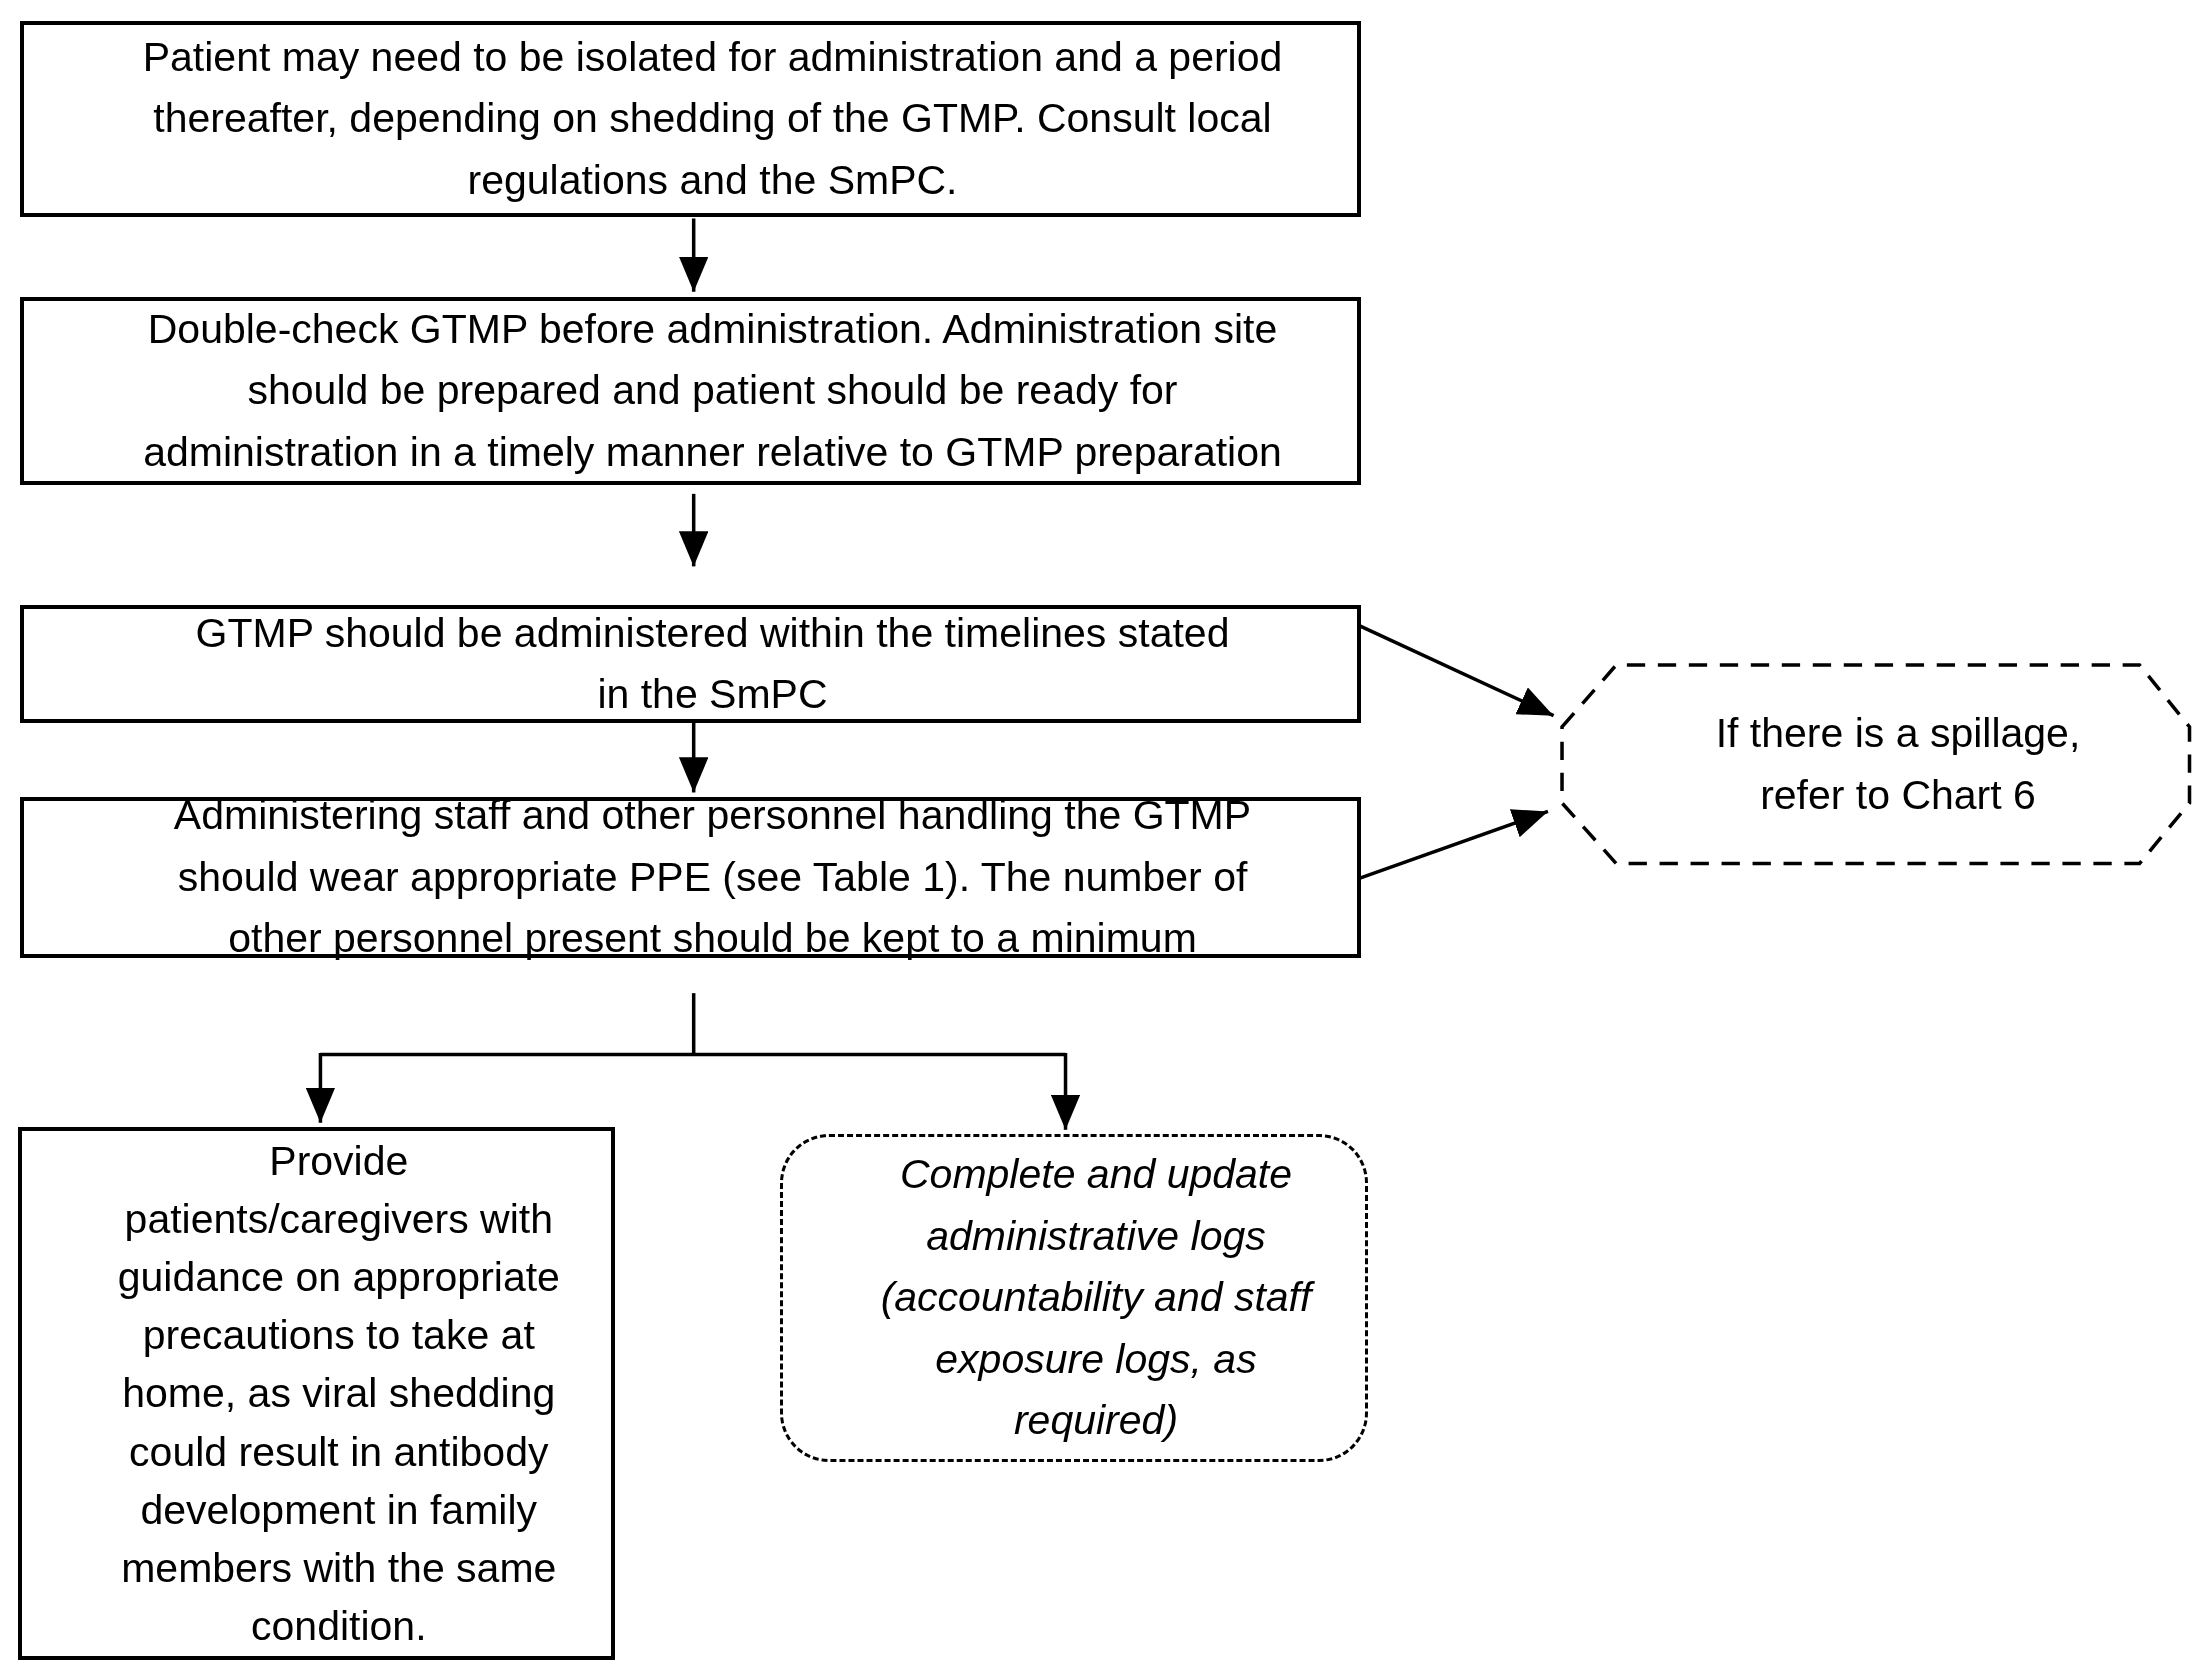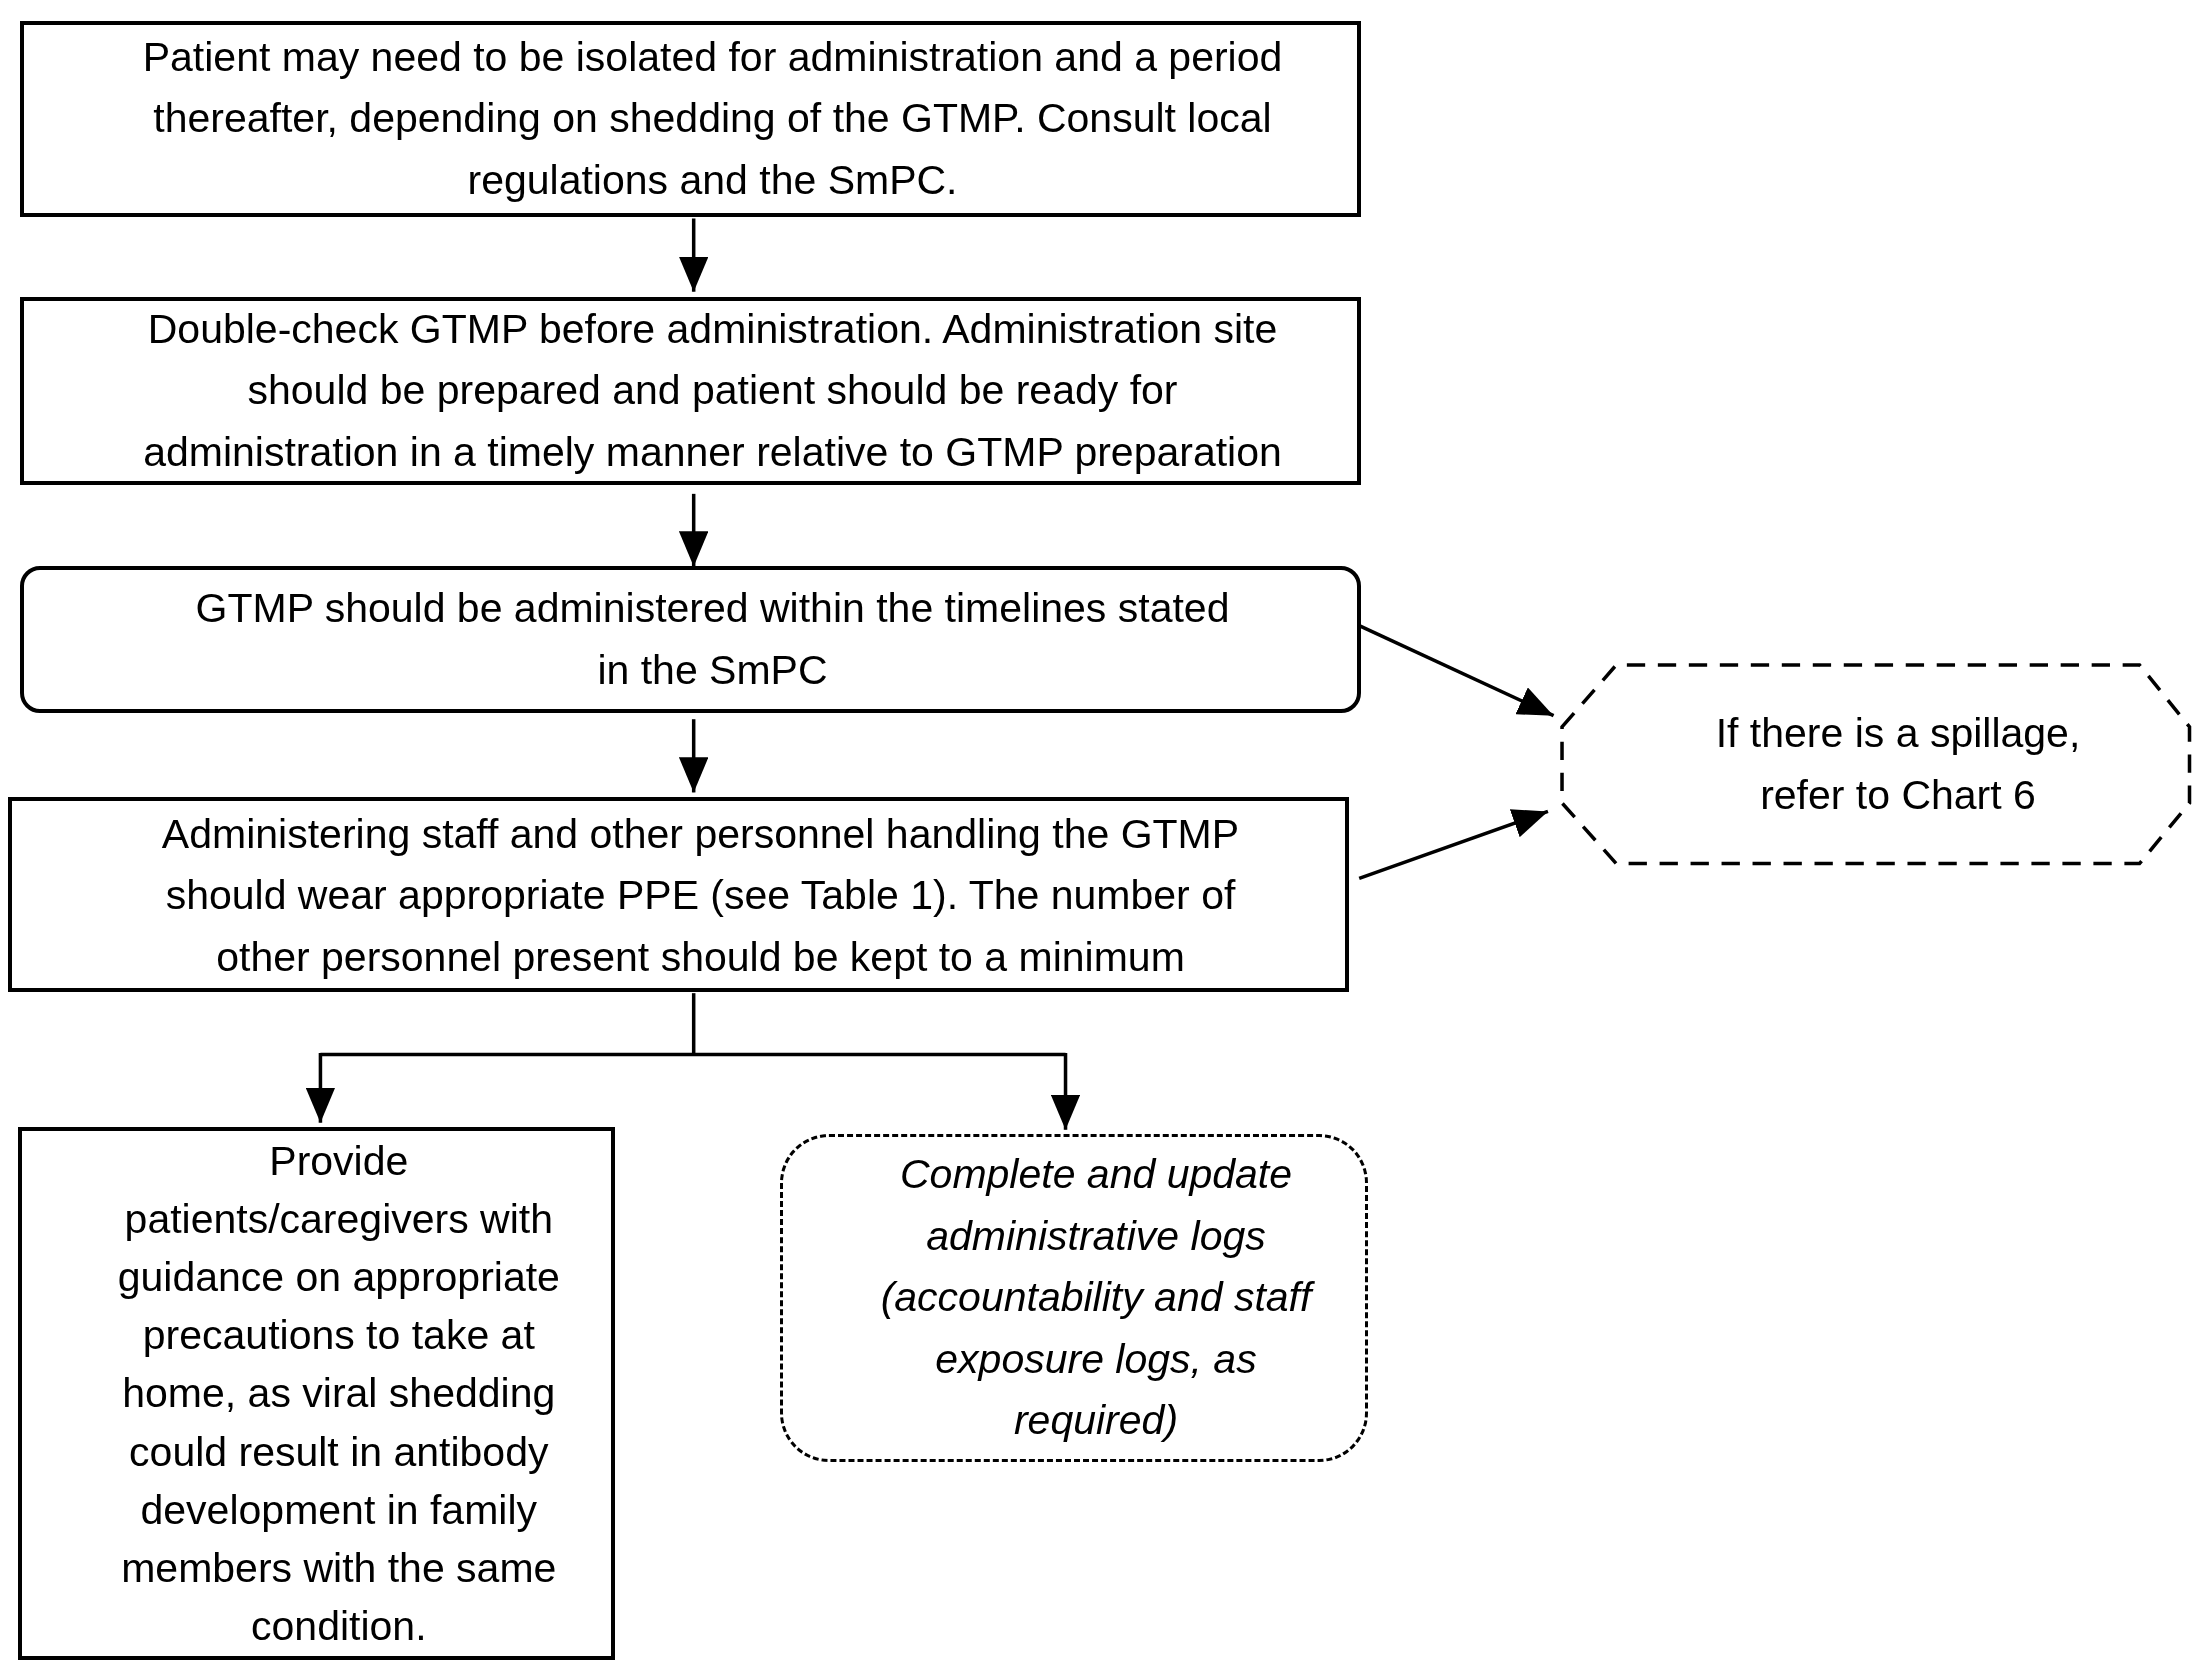--- a/index.html
+++ b/index.html
@@ -69,26 +69,26 @@
 thereafter, depending on shedding of the GTMP. Consult local
 regulations and the SmPC.</span>
   </div>
 
   <div class="node solid" style="left:20px; top:297px; width:1341px; height:188px;">
     <span>Double-check GTMP before administration. Administration site
 should be prepared and patient should be ready for
 administration in a timely manner relative to GTMP preparation</span>
   </div>
 
-  <div class="node solid" style="left:20px; top:566px; width:1341px; height:147px;border-radius:20px;">
+  <div class="node solid" style="left:20px; top:605px; width:1341px; height:118px;">
     <span>GTMP should be administered within the timelines stated
 in the SmPC</span>
   </div>
 
-  <div class="node solid" style="left:8px; top:797px; width:1341px; height:195px;align-items:flex-end;">
+  <div class="node solid" style="left:20px; top:797px; width:1341px; height:161px;">
     <span>Administering staff and other personnel handling the GTMP
 should wear appropriate PPE (see Table 1). The number of
 other personnel present should be kept to a minimum</span>
   </div>
 
   <div class="node hex-label" style="left:1562px; top:665px; width:628px; height:199px;">
     <span>If there is a spillage,
 refer to Chart 6</span>
   </div>
 

